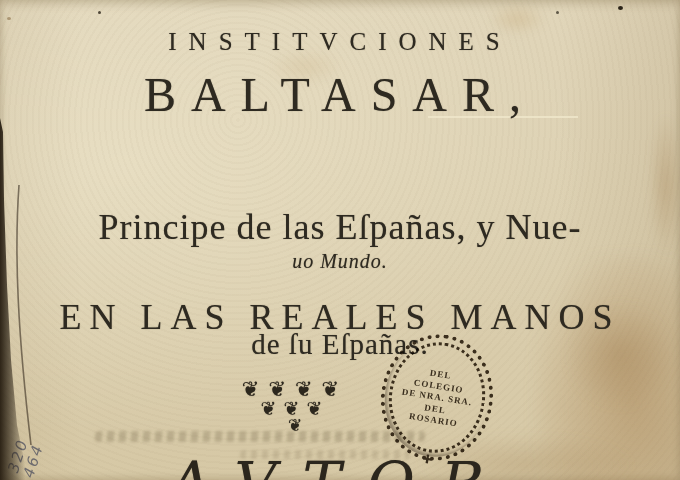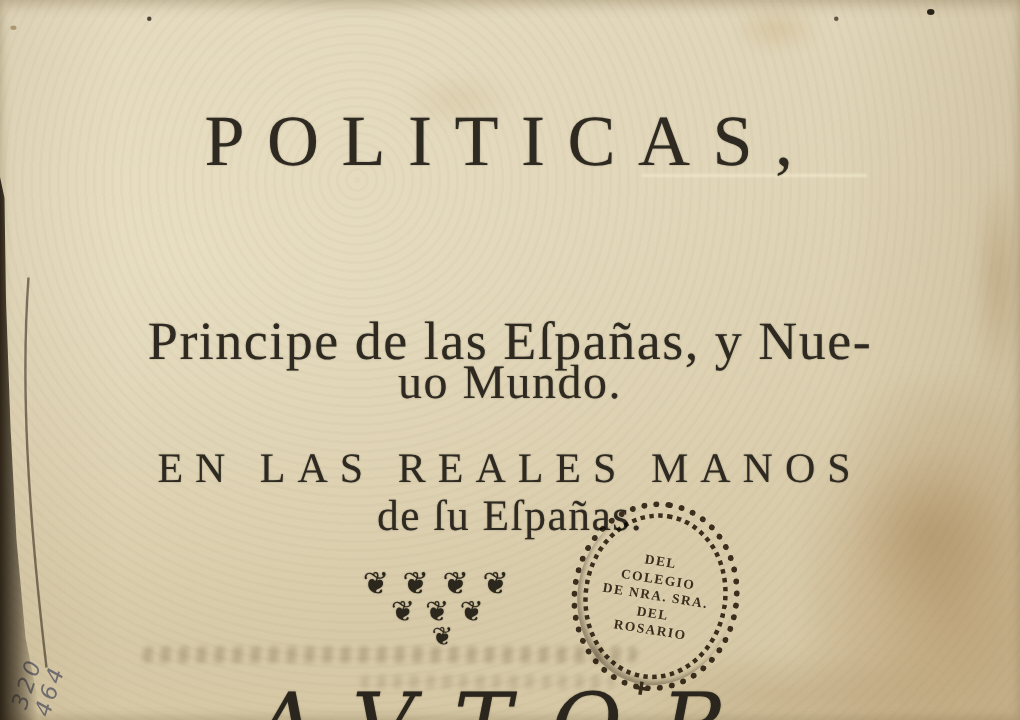--- a/index.html
+++ b/index.html
@@ -13,22 +13,22 @@
       linear-gradient(180deg, #e1d6ba 0%, #dcd0b1 45%, #d6c8a5 100%);
     box-shadow: inset 0 4px 8px rgba(110,90,55,.25), inset 0 -3px 6px rgba(110,90,55,.18);
   }
   .txt { position:absolute; left:10px; width:660px; text-align:center; color:#2e2a21;
          text-shadow:0 0 1px rgba(40,32,20,.45); white-space:nowrap; line-height:1; }
   .t1 { top:29px;  font-size:25px; letter-spacing:12px; }
   .t2 { top:71px;  font-size:48px; letter-spacing:15px; }
   .d1 { top:141px; font-size:27px; letter-spacing:8px; }
   .d2 { top:184px; font-size:24px; letter-spacing:8px; }
   .d3 { top:209px; font-size:36px; letter-spacing:1px; }
-  .d4 { top:238px; font-size:32px; letter-spacing:1px; }
-  .p1 { top:299px; font-size:28px; letter-spacing:8px; }
+  .d4 { top:251px; font-size:20px; letter-spacing:1px;font-style:italic; }
+  .p1 { top:299px; font-size:36px; letter-spacing:8px; }
   .p2 { top:330px; font-size:29px; letter-spacing:1px; }
   .orn { position:absolute; left:0; width:590px; text-align:center; color:#2c271d;
          font-family:"DejaVu Sans",sans-serif; line-height:1; text-shadow:0 0 1px rgba(30,24,14,.5); }
   .o1 { top:379px; font-size:21px; letter-spacing:9px; }
   .o2 { top:399px; font-size:19px; letter-spacing:7px; }
   .o3 { top:417px; font-size:17px; }
   .author { position:absolute; top:449px; left:10px; width:660px; text-align:center;
             font-style:italic; font-family:"DejaVu Serif",serif; font-size:58px;
             letter-spacing:26px; color:#2b261d; text-shadow:0 0 1px rgba(30,24,14,.5); }
   
@@ -91,21 +91,22 @@
   <div class="blot stain-edge"></div>
   <div class="blot stain-bott"></div>
   <div class="blot fox1"></div>
   <div class="blot fox2"></div>
   <div class="blot scratch"></div>
   <div class="speck sp1"></div>
   <div class="speck sp2"></div>
   <div class="speck sp3"></div>
   <div class="speck sp4"></div>
 
-  <div class="txt t2">POLITICAS,</div>
+  <div class="txt t1">INSTITVCIONES</div>
+  <div class="txt t2">BALTASAR,</div>
   <div class="txt d3">Principe de las Eſpañas, y Nue-</div>
   <div class="txt d4">uo Mundo.</div>
   <div class="txt p1">EN LAS REALES MANOS</div>
   <div class="txt p2">de ſu Eſpañas.</div>
 
   <div class="orn o1">❦❦❦❦</div>
   <div class="orn o2">❦❦❦</div>
   <div class="orn o3">❦</div>
 
   <div class="ghost g1"></div>

